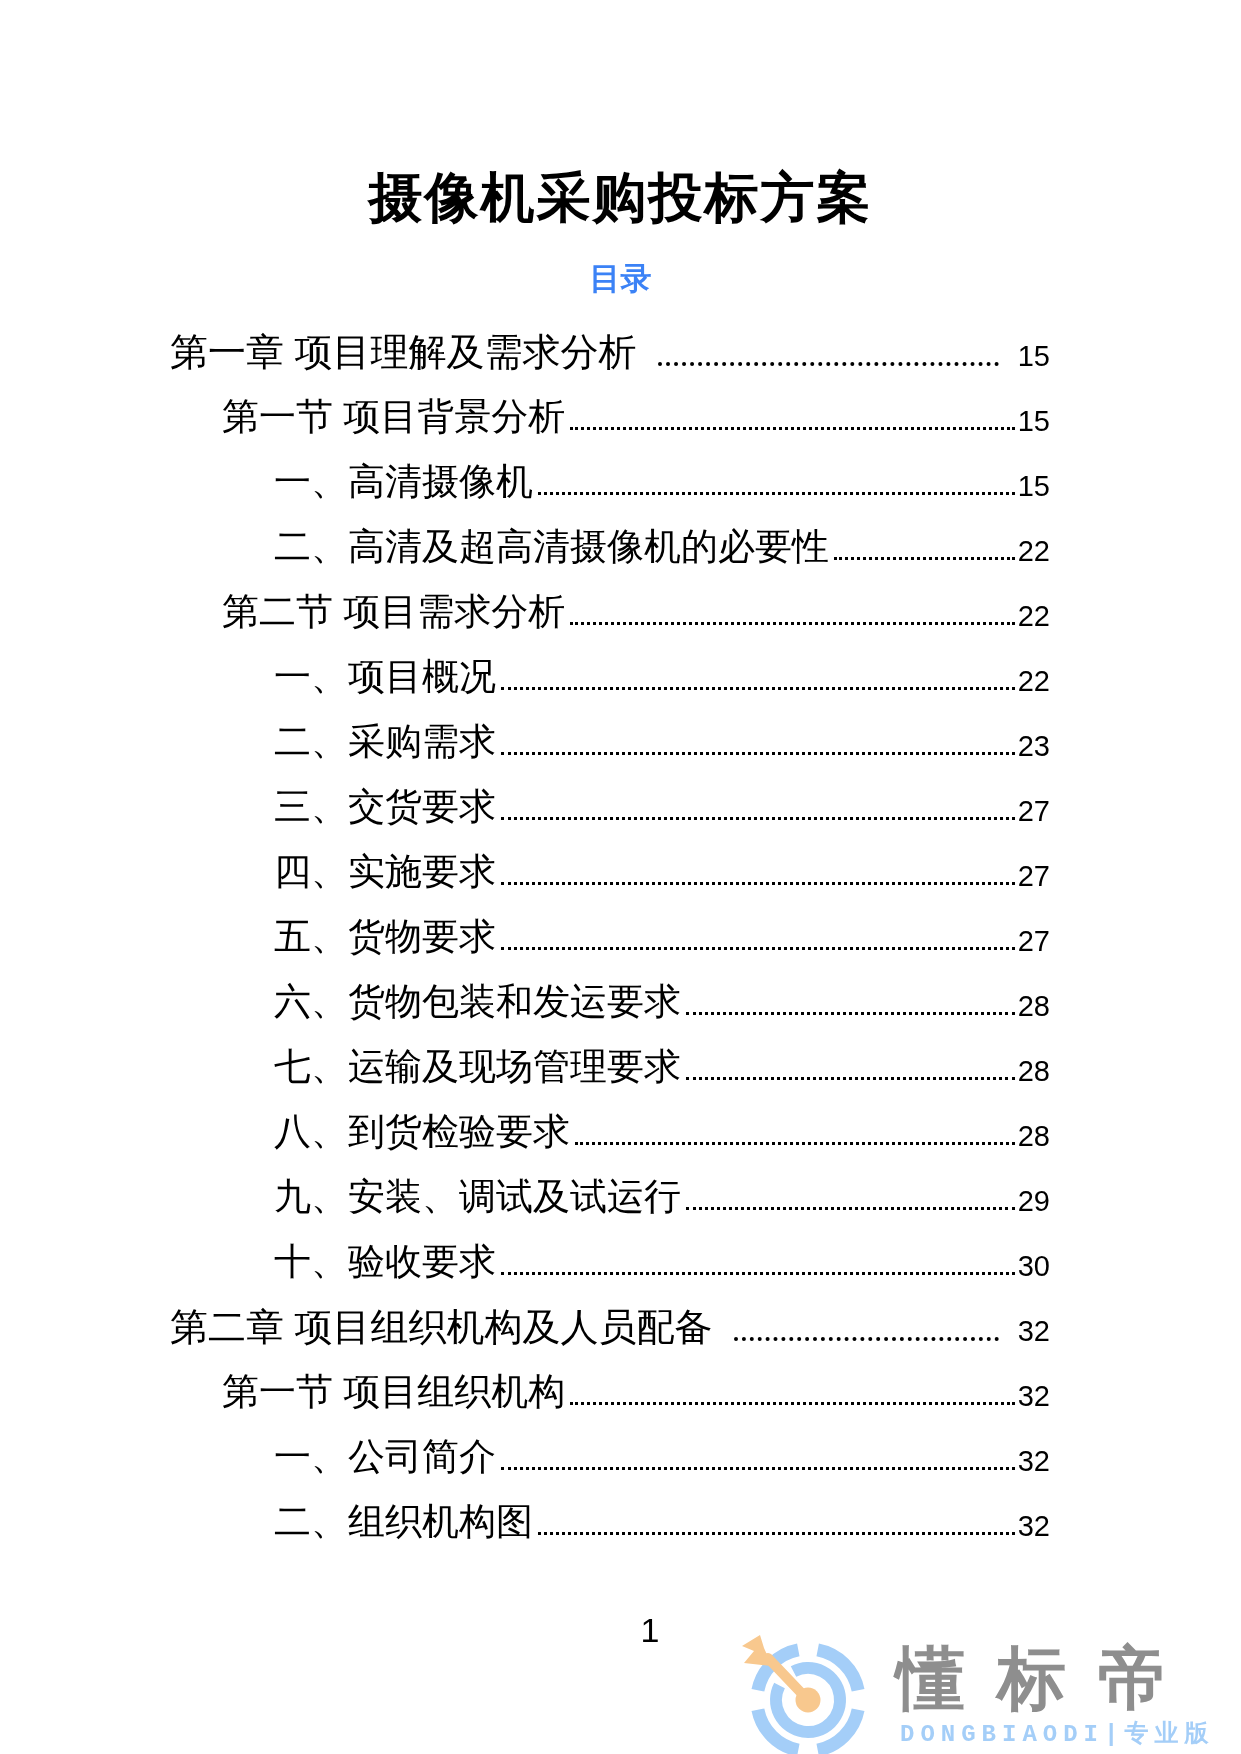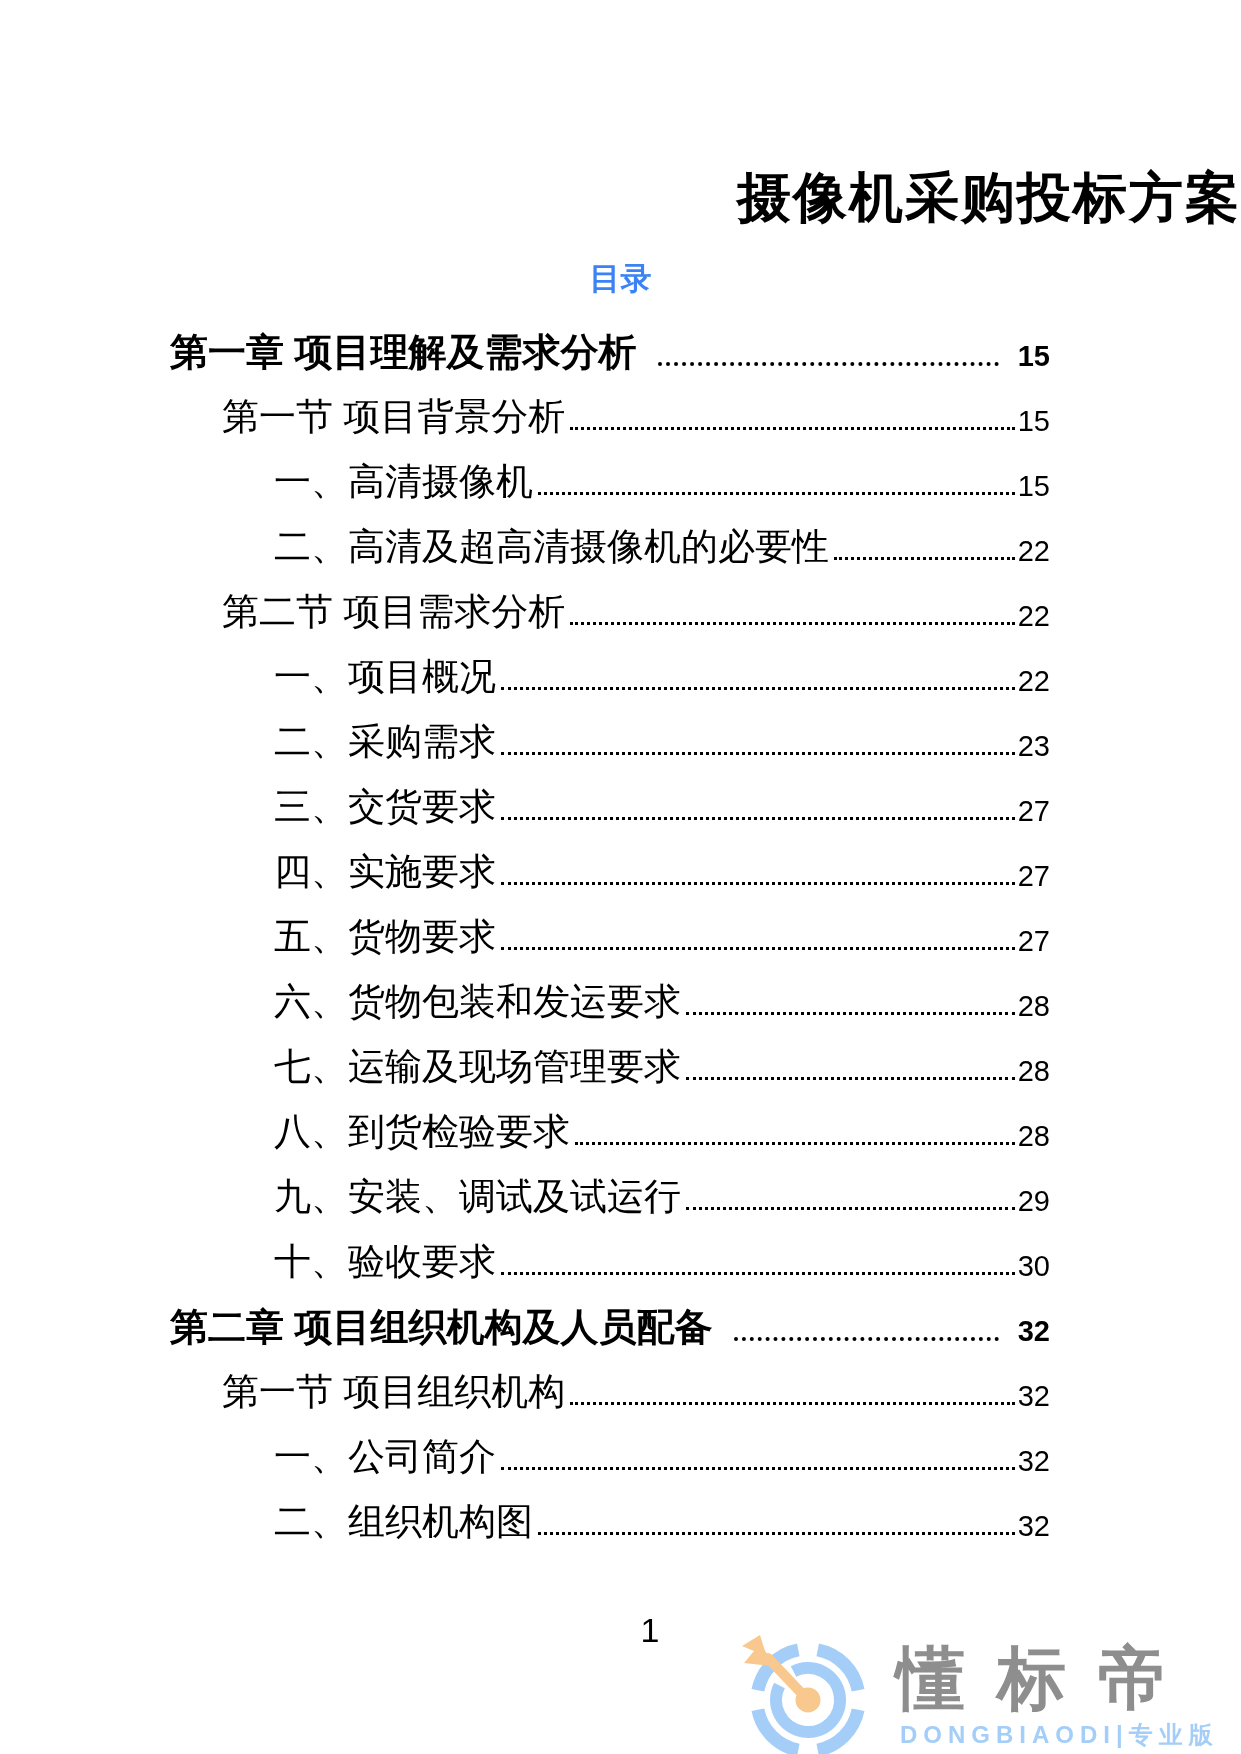--- a/index.html
+++ b/index.html
@@ -10,21 +10,21 @@
   }
   .page {
     position: relative;
     width: 1241px; height: 1754px;
     background: #ffffff;
     overflow: hidden;
   }
   .doc-title {
     position: absolute;
     top: 166px; left: 0; right: 0;
-    text-align: right;
+    text-align: center;
     font-size: 54px;
     font-weight: bold;
     letter-spacing: 2px;
     color: #000;
     line-height: 1.15;
   }
   .toc-heading {
     position: absolute;
     top: 261px; left: 0; right: 0;
     text-align: center;
@@ -55,21 +55,21 @@
     min-width: 18px;
     border-bottom: 3px dotted #000;
     margin: 0 3px 9px 5px;
     height: 0;
   }
   .toc-row .page-num {
     font-size: 29px;
     line-height: 1.16;
     flex: 0 0 auto;
   }
-  .toc-row.level-1 { font-weight: bold; gap: 16px; }
+  .toc-row.level-1 { font-weight: normal; gap: 16px; }
   .toc-row.level-1 .label { font-size: 38px; }
   .toc-row.level-1 .leader { border-bottom-width: 4px; margin-bottom: 8px; }
   .toc-row.level-2 .label { padding-left: 52px; }
   .toc-row.level-3 .label { padding-left: 104px; }
 
   .footer-page-number {
     position: absolute;
     top: 1612px; left: 650px;
     transform: translateX(-50%);
     font-size: 34px;
@@ -224,16 +224,16 @@
         <path class="ring" d="M41.5 55.5 A32 32 0 1 0 55.5 41.5" stroke-width="12" stroke="#A4CEF8"></path>
       </g>
 
       <path class="dart-stroke" d="M70 70 L30 28" fill="none" stroke-width="10" stroke-linecap="round" stroke="#F8C88E"></path>
 
       <circle class="dart-fill" cx="70" cy="70" r="12.5" fill="#F8C88E"></circle>
 
       <path class="dart-fill" d="M22 5 L4 16 L16 21 L6 33 L34 36 L26 18 Z" fill="#F8C88E"></path>
     </svg>
     <div class="wm-brand" style="color: rgb(142, 142, 142);">懂标帝</div>
-    <div class="wm-sub" style="color: rgb(164, 206, 248);">DONGBIAODI|专业版</div>
+    <div class="wm-sub" style="color: rgb(164, 206, 248); font-family: Liberation Mono, monospace;">DONGBIAODI|专业版</div>
   </div>
 
 </div>
 
 </body></html>

